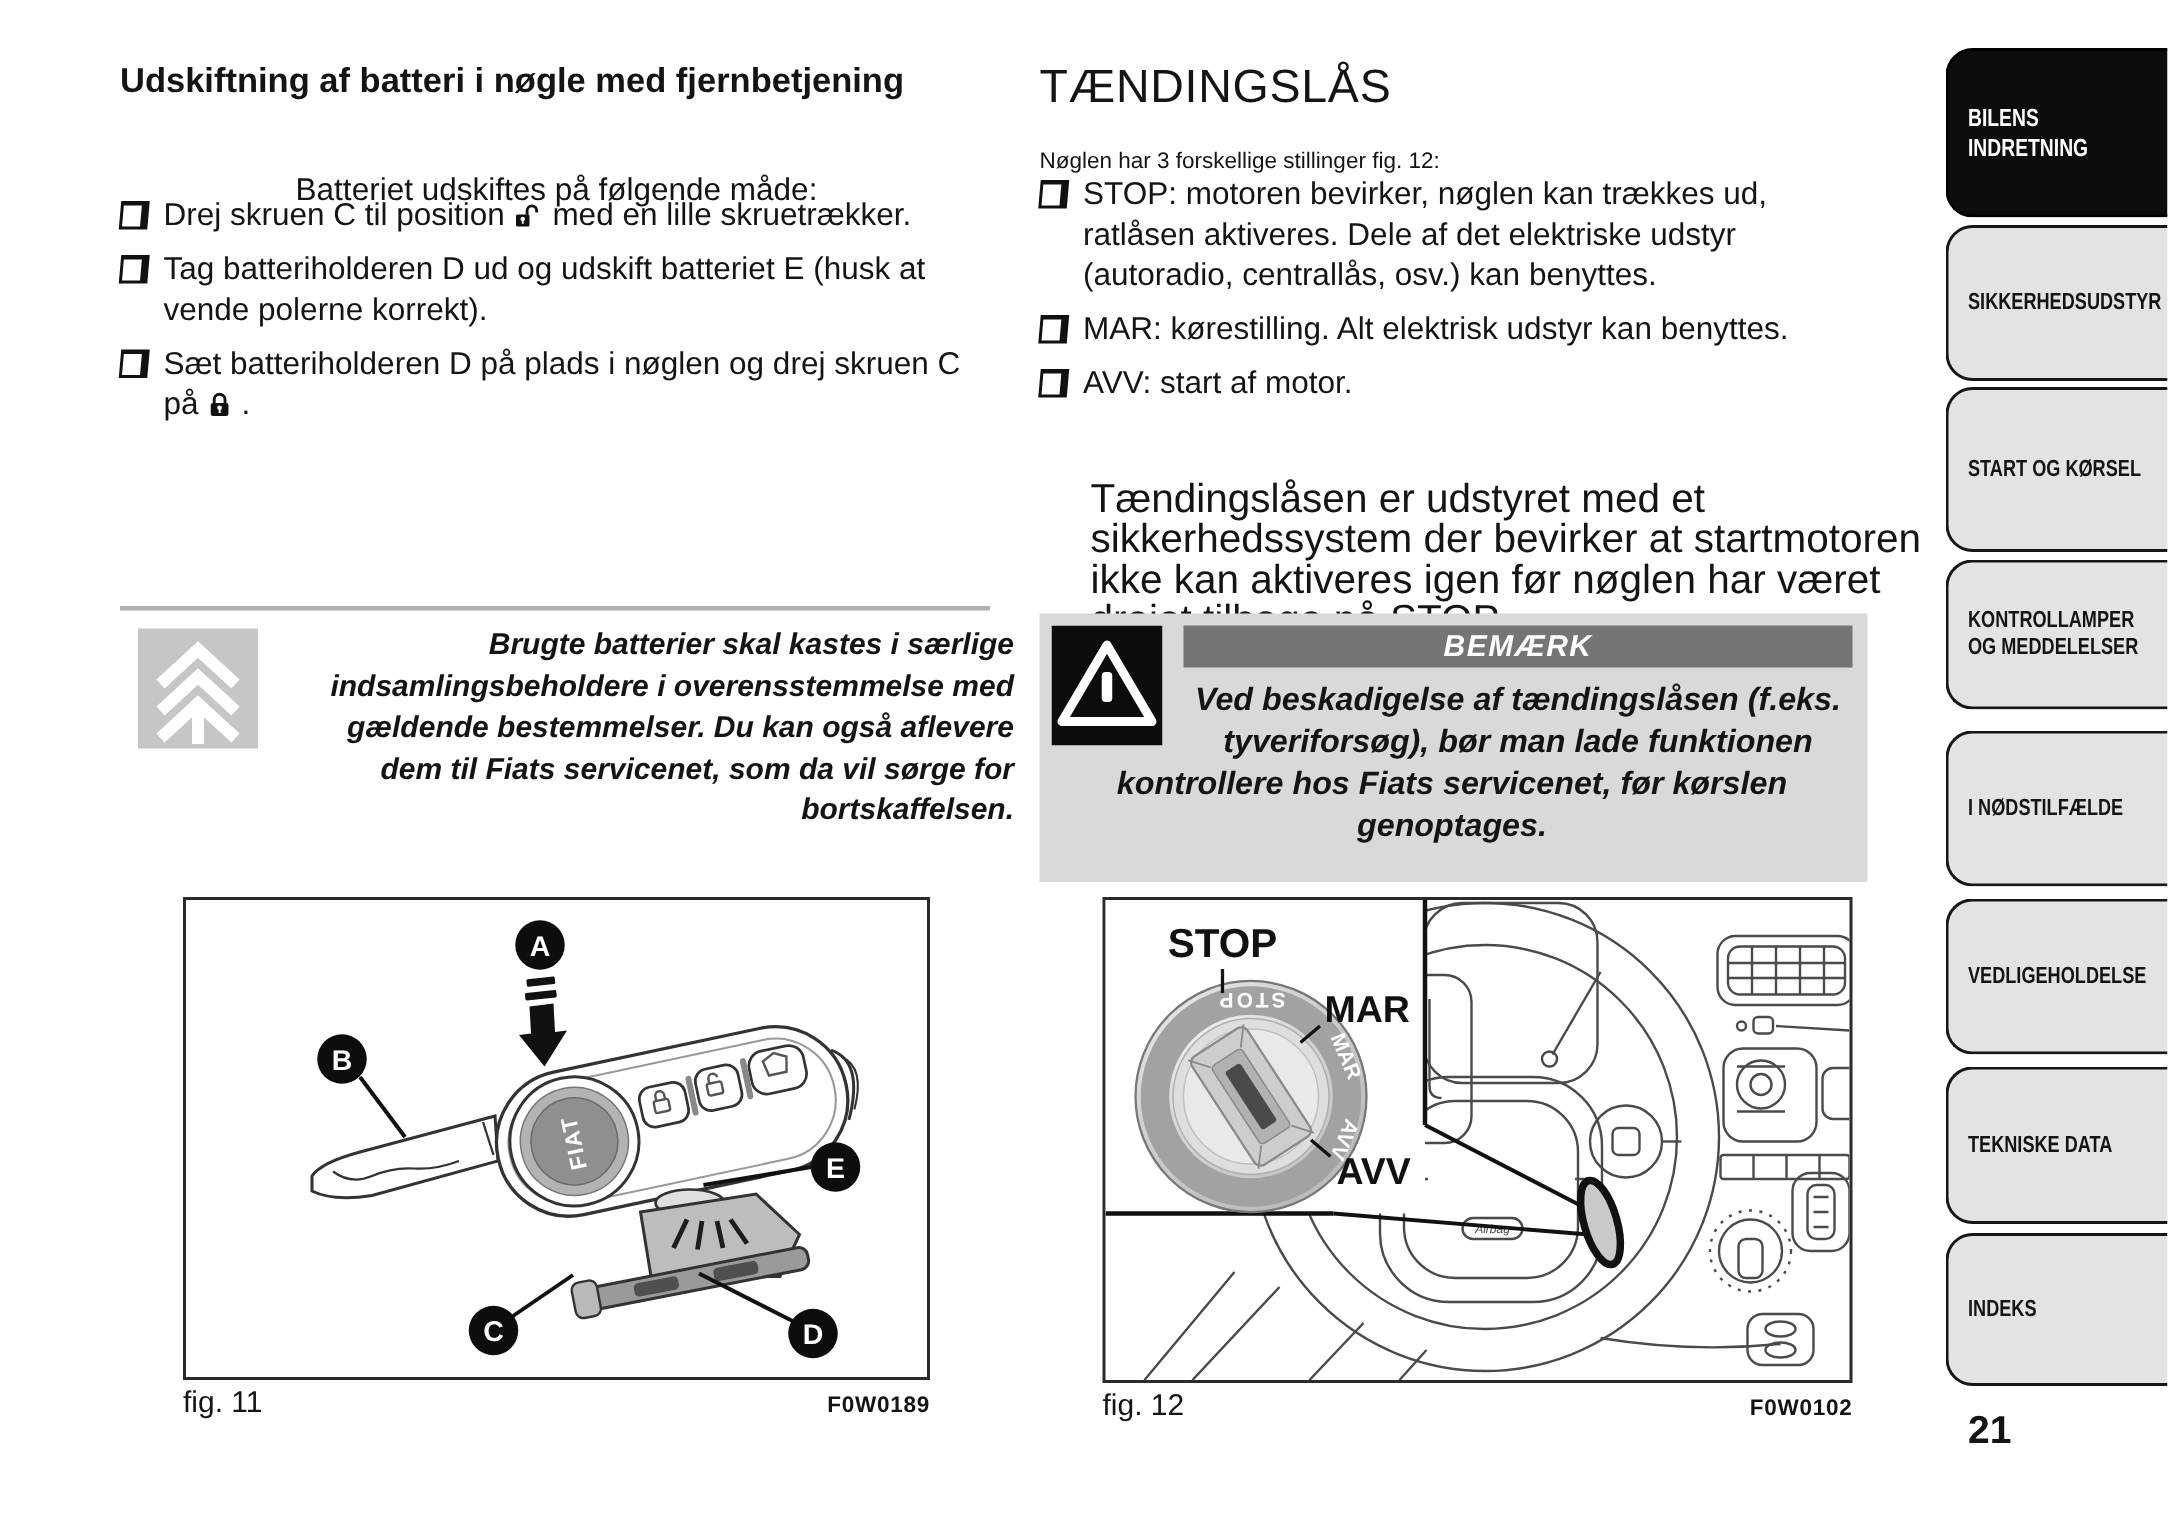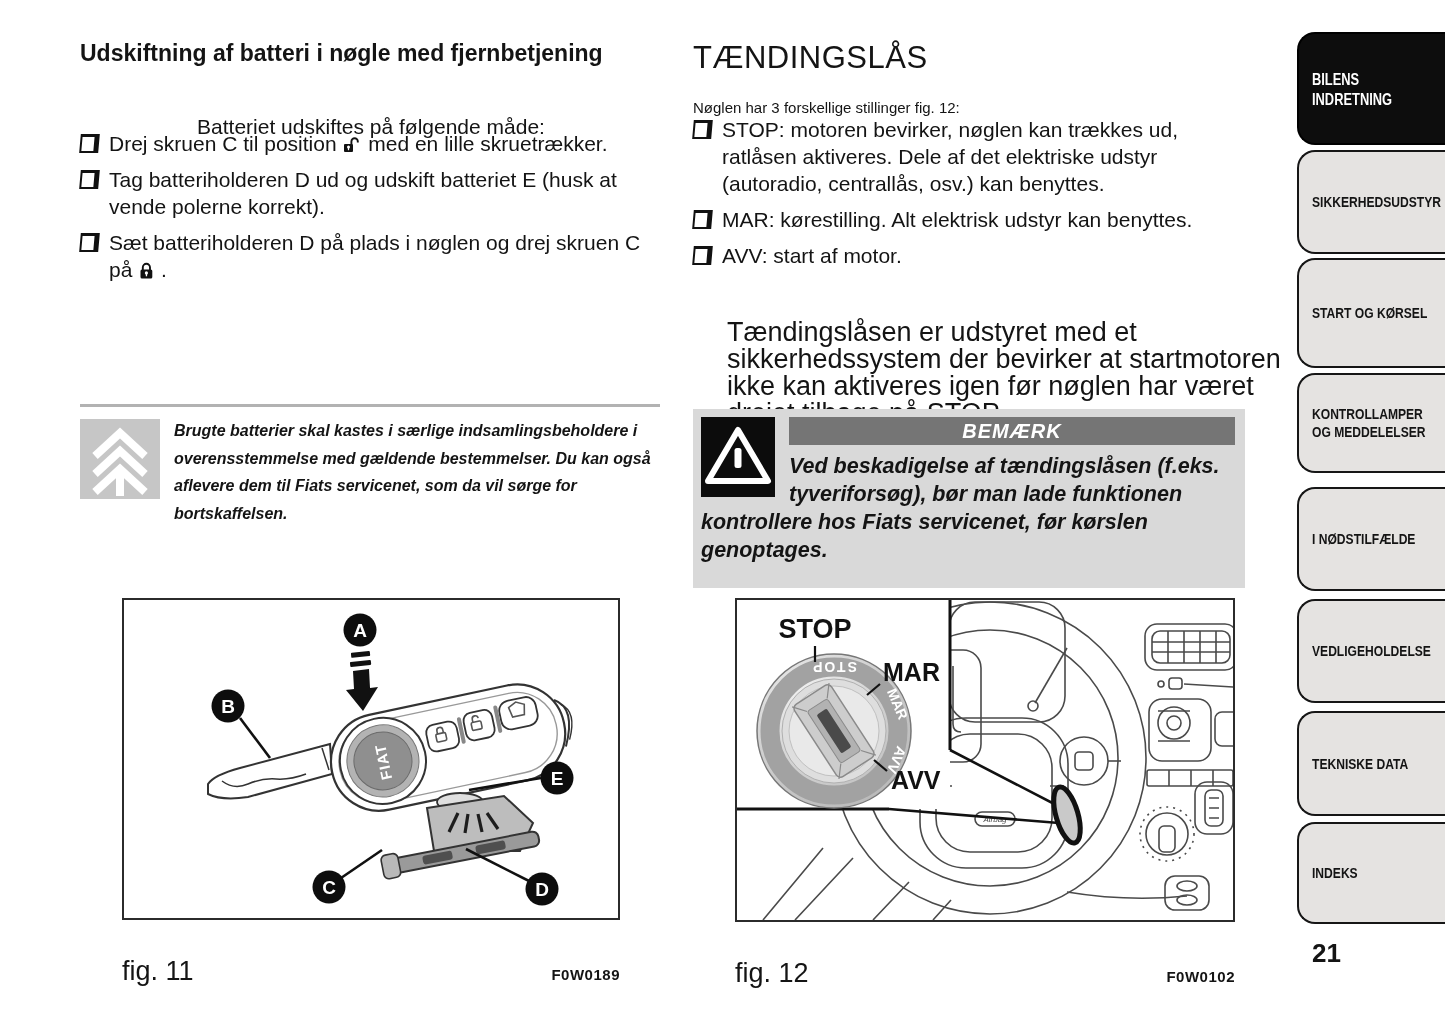--- a/index.html
+++ b/index.html
@@ -14,43 +14,43 @@
   .lintro{position:absolute;left:80px;top:92px;width:582px;font-size:21px;line-height:27px;text-align:center;}
   ul.blist{list-style:none;margin:0;padding:0;}
   #left-bullets{position:absolute;left:80px;top:130px;width:584px;}
   #right-bullets{position:absolute;left:693px;top:116px;width:558px;}
   .blist li{display:flex;margin:0 0 9px 0;font-size:21px;line-height:27px;}
   .bx{flex:0 0 auto;width:12px;height:14px;margin:4px 10px 0 0;border:2px solid #111;
       border-top-width:3px;border-right-width:5px;transform:skewX(-5deg);}
   .bt{display:block;}
   .lk{display:inline-block;vertical-align:-2px;line-height:0;margin:0 1px;}
   .divider{position:absolute;left:80px;top:404px;width:580px;height:3px;background:var(--c-divider);}
-  .eco{position:absolute;left:80px;top:417px;width:584px;font-size:16px;font-weight:700;
-       font-style:italic;line-height:27.5px;}
+  .eco{position:absolute;left:92px;top:417px;width:584px;font-size:20px;font-weight:700;
+       font-style:italic;line-height:27.5px;text-align:right;}
   .eco-icon{float:left;width:80px;height:80px;margin:2px 14px 6px 0;background:var(--c-ecoicon);}
   .eco-icon svg{display:block;}
   
   .rh{position:absolute;left:693px;top:20px;width:556px;font-size:31px;font-weight:400;line-height:34px;letter-spacing:.5px;}
   .rintro{position:absolute;left:693px;top:79px;width:556px;font-size:15px;line-height:27px;}
   .rpara{position:absolute;left:727px;top:292px;width:558px;font-size:27px;line-height:27px;}
   .notice{position:absolute;left:693px;top:409px;width:552px;height:179px;background:var(--c-noticebg);
           box-sizing:border-box;padding:8px 10px 0 8px;font-size:21.5px;font-weight:700;font-style:italic;line-height:28px;}
   .notice-icon{float:left;width:74px;height:80px;margin:0 14px 6px 0;}
   .notice-icon svg{display:block;}
   .notice-bar{overflow:hidden;height:28px;background:var(--c-bar);color:#fff;text-align:center;
               font-size:20px;font-weight:700;font-style:italic;line-height:28px;letter-spacing:1px;}
-  .notice-text{margin-top:7px;}
+  .notice-text{margin-top:7px;text-align:center;}
   
   .figbox{position:absolute;background:#fff;border:2px solid #2b2b2b;box-sizing:border-box;}
   #fig11{left:122px;top:598px;width:498px;height:322px;}
   #fig12{left:735px;top:598px;width:500px;height:324px;}
   .figcap{position:absolute;display:flex;justify-content:space-between;align-items:baseline;}
   #fig11cap{left:122px;top:924px;width:498px;}
   #fig12cap{left:735px;top:926px;width:500px;}
-  .figlabel{font-size:27px;margin-top:32px;}
+  .figlabel{font-size:20px;}
   .figcode{font-size:15px;font-weight:700;letter-spacing:.5px;}
   
   .tab{position:absolute;left:1297px;width:168px;background:var(--c-tabbg);
        border:2px solid var(--c-tabborder);border-right:none;border-radius:18px 0 0 18px;
        box-sizing:border-box;display:flex;align-items:center;padding-left:13px;}
   .tab span{display:block;width:128%;transform:scaleX(.78);transform-origin:left center;
             font-size:15.5px;font-weight:700;line-height:18px;white-space:pre-line;letter-spacing:0;}
   .tab.active{background:var(--c-tabactive);border-color:#000;color:#fff;}
   .tab.active span{font-size:16.5px;line-height:20px;}
   .pagenum{position:absolute;left:1312px;top:938px;font-size:26px;font-weight:800;}

